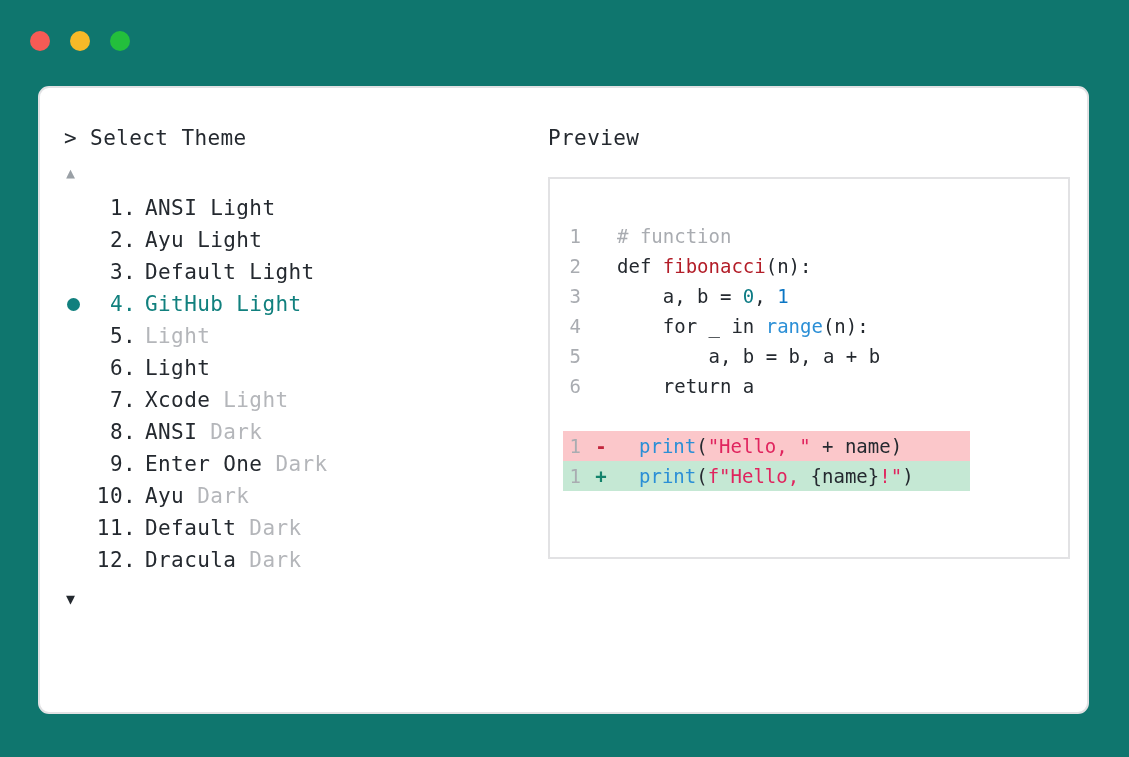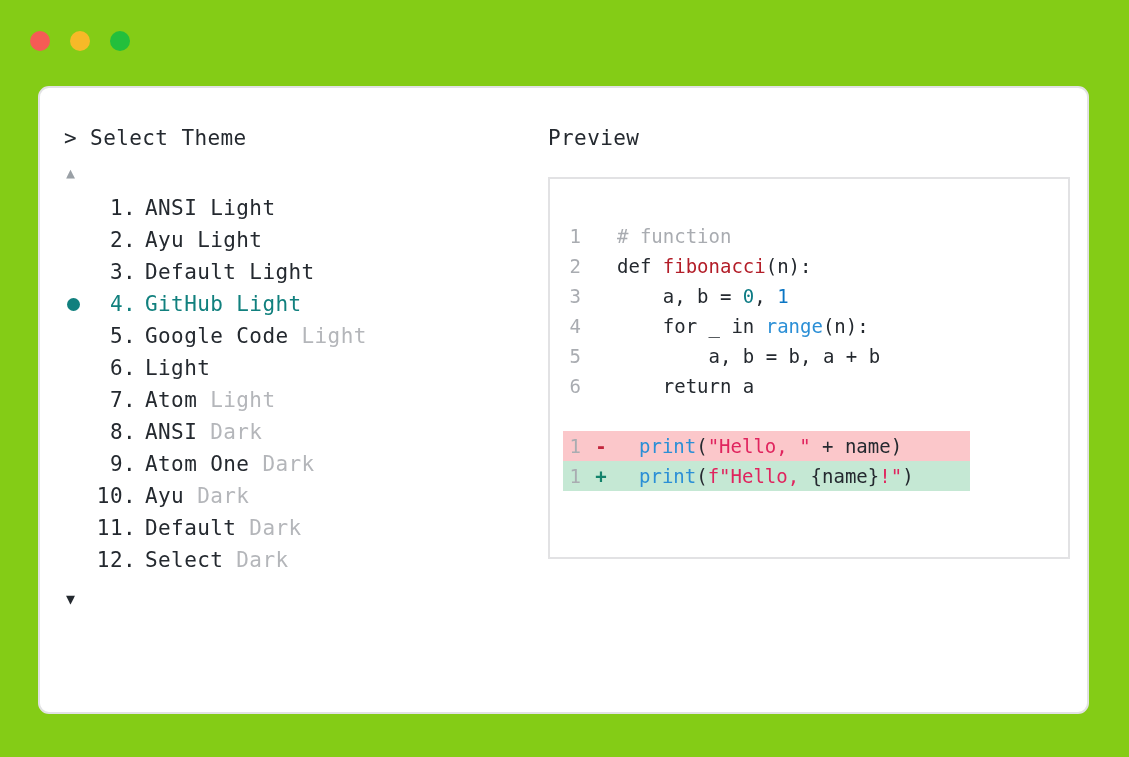--- a/index.html
+++ b/index.html
@@ -11,21 +11,21 @@
     width: 1129px;
     height: 757px;
     font-family: "DejaVu Sans Mono", "Liberation Mono", monospace;
     -webkit-font-smoothing: antialiased;
   }
 
   .screen {
     position: relative;
     width: 1129px;
     height: 757px;
-    background: #84cc16;
+    background: #0f766e;
     overflow: hidden;
   }
 
   
   .titlebar {
     position: absolute;
     left: 30px;
     top: 31px;
     display: flex;
     gap: 20px;
@@ -237,28 +237,28 @@
 
       <div class="prompt-line"><span class="prompt-caret">&gt;</span><span> </span><span>Select Theme</span></div>
 
       <div class="scroll-arrow-up">▲</div>
 
       <div class="theme-list" id="theme-list">
           <div class="theme-row"><span class="bullet-slot"></span><span class="row-index">1.</span><span class="row-dot-sep"></span><span class="row-name">ANSI </span><span class="row-variant">Light</span></div>
           <div class="theme-row"><span class="bullet-slot"></span><span class="row-index">2.</span><span class="row-dot-sep"></span><span class="row-name">Ayu </span><span class="row-variant">Light</span></div>
           <div class="theme-row"><span class="bullet-slot"></span><span class="row-index">3.</span><span class="row-dot-sep"></span><span class="row-name">Default </span><span class="row-variant">Light</span></div>
           <div class="theme-row selected"><span class="bullet-slot"><span class="bullet"></span></span><span class="row-index">4.</span><span class="row-dot-sep"></span><span class="row-name">GitHub </span><span class="row-variant">Light</span></div>
-          <div class="theme-row"><span class="bullet-slot"></span><span class="row-index">5.</span><span class="row-dot-sep"></span><span class="row-name">Google Code </span><span class="row-variant muted">Light</span></div>
+          <div class="theme-row"><span class="bullet-slot"></span><span class="row-index">5.</span><span class="row-dot-sep"></span><span class="row-variant muted">Light</span></div>
           <div class="theme-row"><span class="bullet-slot"></span><span class="row-index">6.</span><span class="row-dot-sep"></span><span class="row-variant">Light</span></div>
-          <div class="theme-row"><span class="bullet-slot"></span><span class="row-index">7.</span><span class="row-dot-sep"></span><span class="row-name">Atom </span><span class="row-variant muted">Light</span></div>
+          <div class="theme-row"><span class="bullet-slot"></span><span class="row-index">7.</span><span class="row-dot-sep"></span><span class="row-name">Xcode </span><span class="row-variant muted">Light</span></div>
           <div class="theme-row"><span class="bullet-slot"></span><span class="row-index">8.</span><span class="row-dot-sep"></span><span class="row-name">ANSI </span><span class="row-variant muted">Dark</span></div>
-          <div class="theme-row"><span class="bullet-slot"></span><span class="row-index">9.</span><span class="row-dot-sep"></span><span class="row-name">Atom One </span><span class="row-variant muted">Dark</span></div>
+          <div class="theme-row"><span class="bullet-slot"></span><span class="row-index">9.</span><span class="row-dot-sep"></span><span class="row-name">Enter One </span><span class="row-variant muted">Dark</span></div>
           <div class="theme-row"><span class="bullet-slot"></span><span class="row-index">10.</span><span class="row-dot-sep"></span><span class="row-name">Ayu </span><span class="row-variant muted">Dark</span></div>
           <div class="theme-row"><span class="bullet-slot"></span><span class="row-index">11.</span><span class="row-dot-sep"></span><span class="row-name">Default </span><span class="row-variant muted">Dark</span></div>
-          <div class="theme-row"><span class="bullet-slot"></span><span class="row-index">12.</span><span class="row-dot-sep"></span><span class="row-name">Select </span><span class="row-variant muted">Dark</span></div>
+          <div class="theme-row"><span class="bullet-slot"></span><span class="row-index">12.</span><span class="row-dot-sep"></span><span class="row-name">Dracula </span><span class="row-variant muted">Dark</span></div>
         </div>
 
       <div class="scroll-arrow-down">▼</div>
 
     </div>
 
     <div class="right-col">
       <div class="preview-title">Preview</div>
 
       <div class="preview-box">

